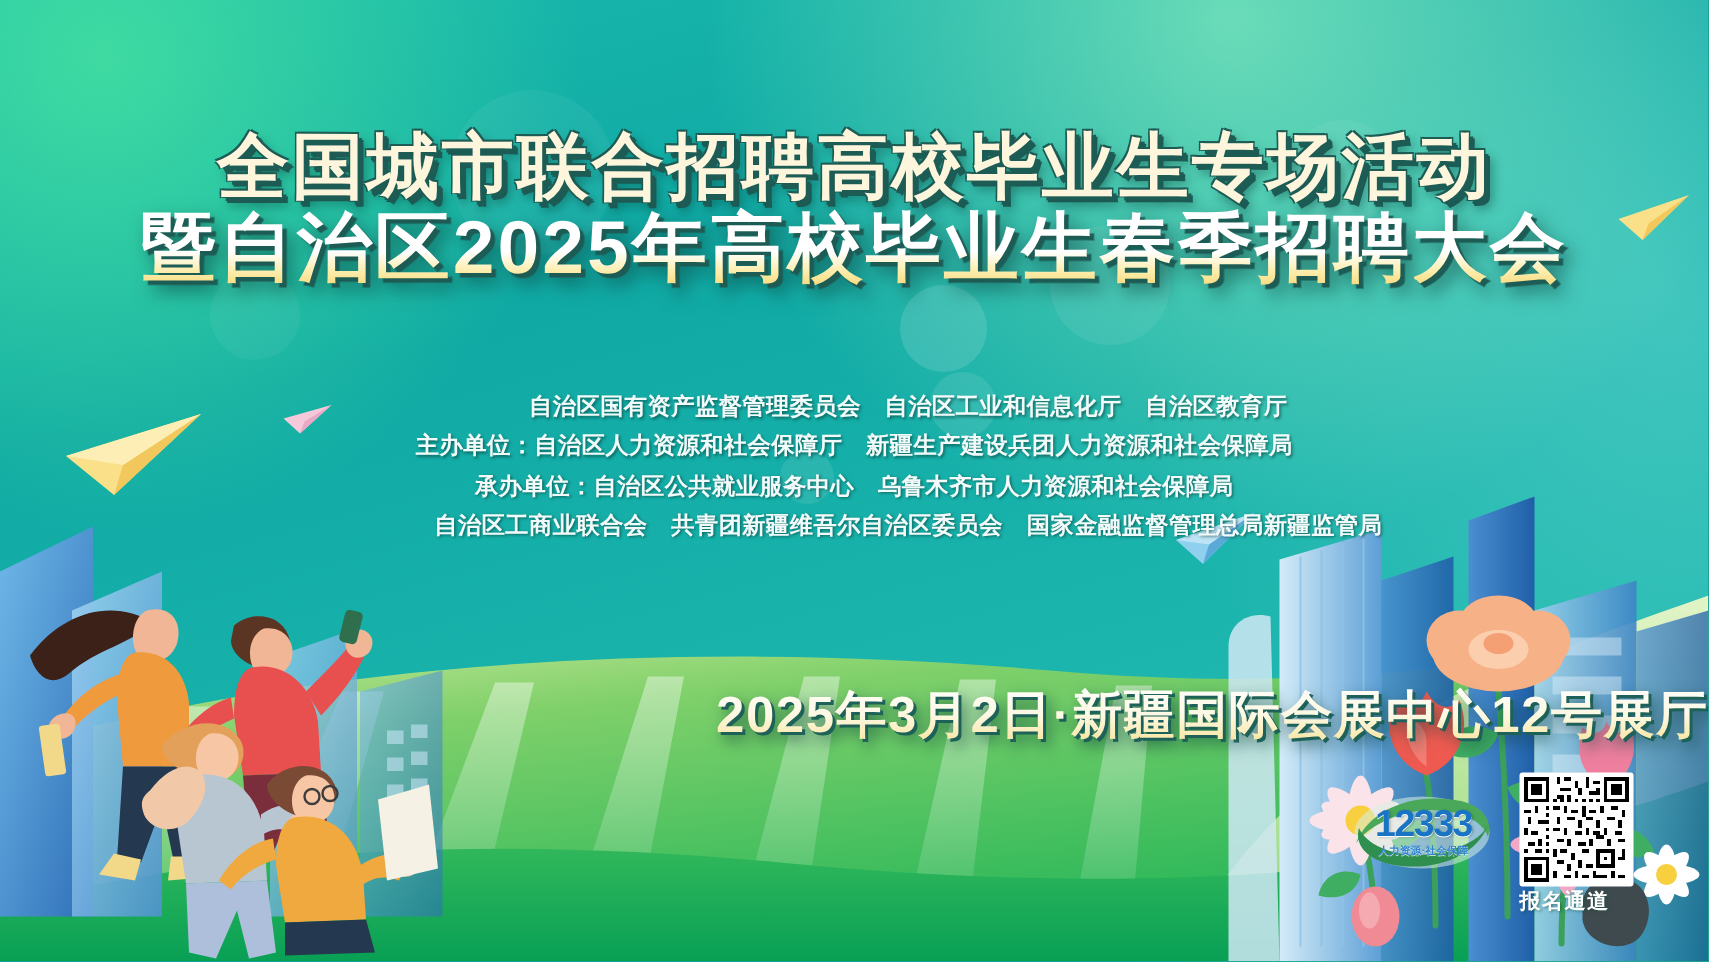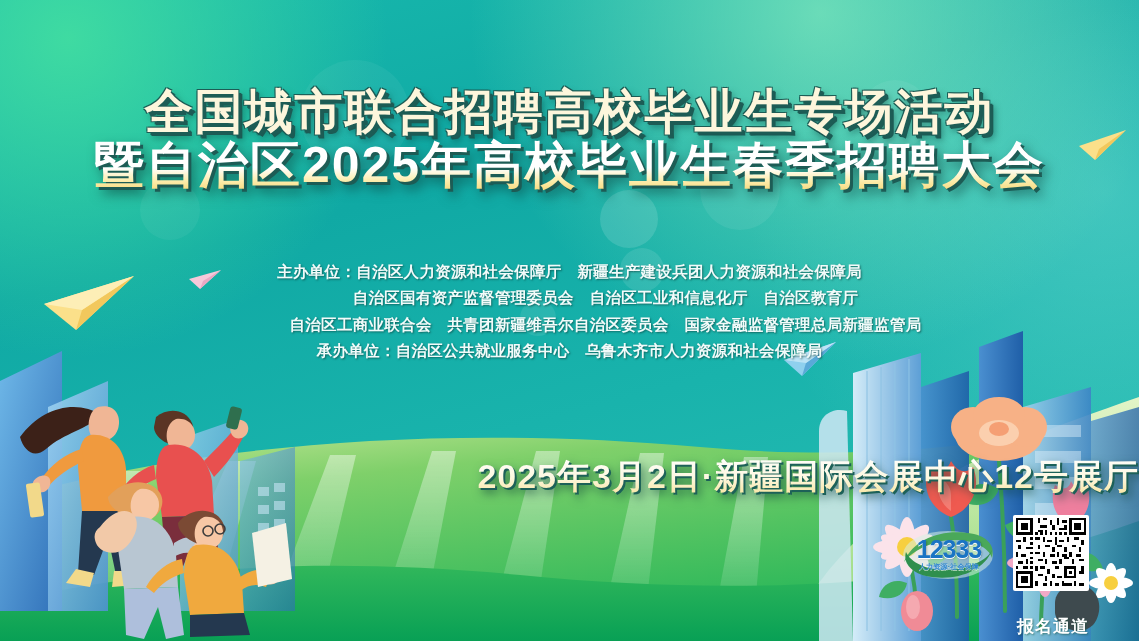--- a/index.html
+++ b/index.html
@@ -84,22 +84,22 @@
   #logo-sub {
     position:absolute; left:8px; top:34px; width:82px; text-align:center;
     font-size:7px; font-weight:bold; color:#2f86cf; letter-spacing:.2px;
     text-shadow:0 1px 0 rgba(255,255,255,.7);
   }
 
   
   #qr-wrap { position:absolute; left:1013px; top:515px; width:86px; }
   #qr { width:76px; height:76px; background:#fff; padding:3px; border-radius:2px; }
   #qr-label {
-    margin-top:24px; width:76px; text-align:right;
-    font-size:17px; font-weight:bold; color:#ffffff; letter-spacing:1px;
+    margin-top:1px; width:76px; text-align:left;
+    font-size:14px; font-weight:bold; color:#ffffff; letter-spacing:1px;
     text-shadow:1px 1px 2px rgba(20,80,60,.6);
   }
 </style>
 </head>
 <body>
 
 <div id="poster">
 
   <div class="bokeh bk4"></div>
   <div class="bokeh bk5"></div>
@@ -379,30 +379,30 @@
     <path d="M17 32 L48 2 L21 21Z" fill="#f2c85c"></path>
   </svg>
 
   <div id="title-block">
     <div class="t-line" id="title1">全国城市联合招聘高校毕业生专场活动</div>
     <div class="t-line" id="title2">暨自治区2025年高校毕业生春季招聘大会</div>
   </div>
 
   <div id="orgs">
     <div class="org-row">
+      <div class="org-line org-indent">自治区国有资产监督管理委员会　自治区工业和信息化厅　自治区教育厅</div>
+    </div>
+    <div class="org-row">
       <div class="org-line">主办单位：自治区人力资源和社会保障厅　新疆生产建设兵团人力资源和社会保障局</div>
     </div>
     <div class="org-row">
-      <div class="org-line org-indent">自治区国有资产监督管理委员会　自治区工业和信息化厅　自治区教育厅</div>
+      <div class="org-line">承办单位：自治区公共就业服务中心　乌鲁木齐市人力资源和社会保障局</div>
     </div>
     <div class="org-row">
       <div class="org-line org-indent">自治区工商业联合会　共青团新疆维吾尔自治区委员会　国家金融监督管理总局新疆监管局</div>
-    </div>
-    <div class="org-row">
-      <div class="org-line">承办单位：自治区公共就业服务中心　乌鲁木齐市人力资源和社会保障局</div>
     </div>
   </div>
 
   <div id="datebar">
     <div id="dateline">2025年3月2日·新疆国际会展中心12号展厅</div>
   </div>
 
   <div id="logo12333">
     <svg viewBox="0 0 96 54" style="position:absolute;left:0;top:0;width:96px;height:54px;">
       <ellipse cx="48" cy="27" rx="45" ry="24" fill="#d8f0e2" opacity=".55"></ellipse>

